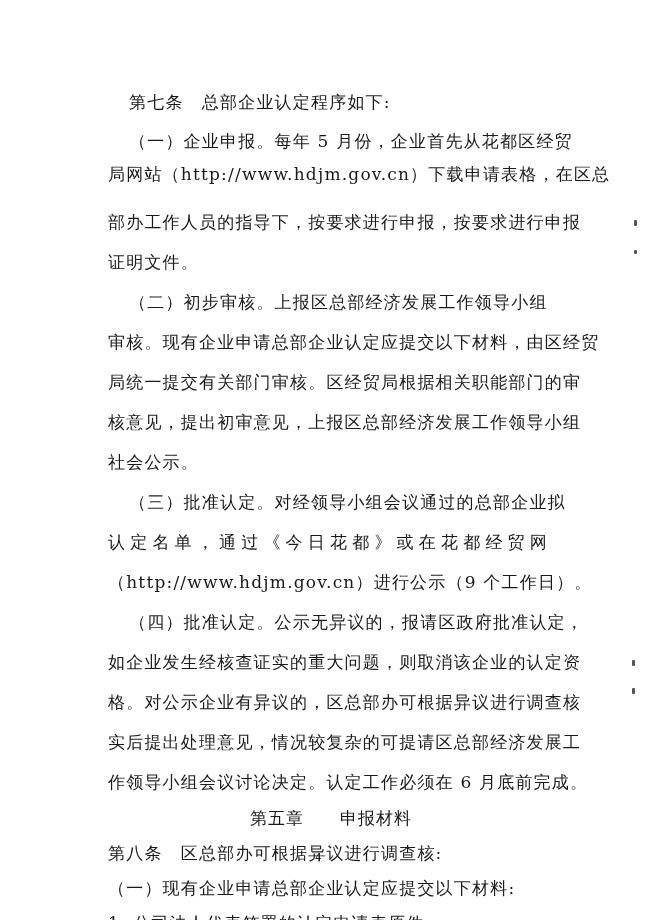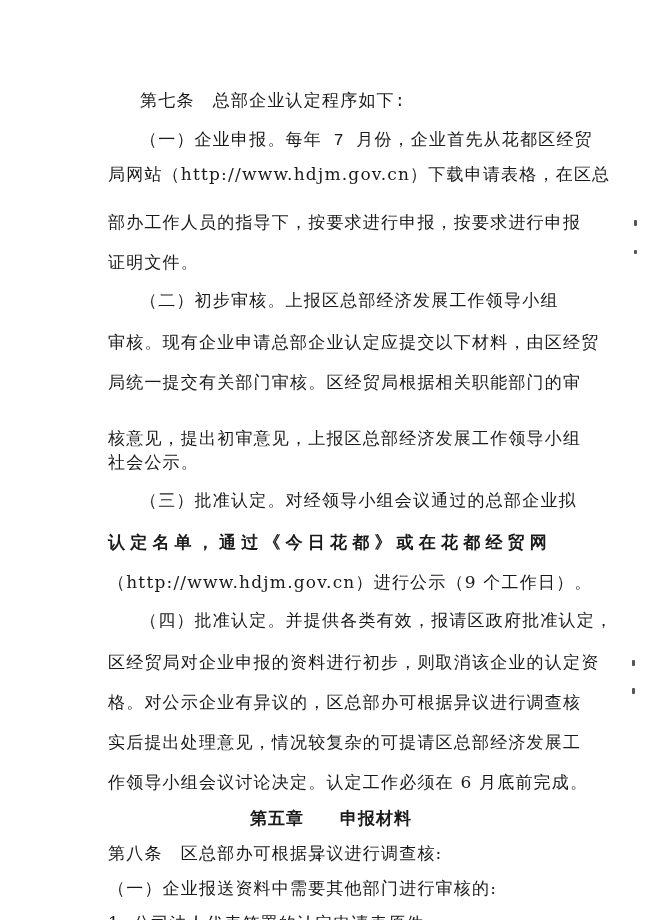--- a/index.html
+++ b/index.html
@@ -1,58 +1,58 @@
 <!DOCTYPE html>
 <html><head>
   <meta charset="utf-8">
   <style>
     html, body { margin: 0; padding: 0; background: #ffffff; }
     body { width: 650px; height: 920px; position: relative; overflow: hidden;
            font-family: "DejaVu Serif", "Liberation Serif", serif; color: #1a1a1a; }
     .line { position: absolute; left: 108px; font-size: 17px; line-height: 20px;
             white-space: nowrap; letter-spacing: 1.2px; }
-    .indent { left: 140px; font-family: Liberation Mono, monospace; }
-    .heading { font-family: "DejaVu Sans", "Liberation Sans", sans-serif; font-weight: bold;
+    .indent { left: 129px; }
+    .heading { font-family: "DejaVu Sans", "Liberation Sans", sans-serif; font-weight: normal;
                left: 250px; letter-spacing: 1px; }
-    .justify { width: 440px; text-align-last: justify; text-align: justify; font-weight: bold; }
+    .justify { width: 440px; text-align-last: justify; text-align: justify; }
     .pagenum { position: absolute; left: 315px; top: 852px; font-size: 10px;
                font-family: "DejaVu Sans", "Liberation Sans", sans-serif; }
     .speck { position: absolute; width: 3px; height: 6px; background: #555; border-radius: 1px; }
   </style>
 </head>
 <body>
 
 <div>
   <div class="line indent" style="top:92px">第七条　总部企业认定程序如下:</div>
 
-  <div class="line indent" style="top:131px">（一）企业申报。每年 7 月份，企业首先从花都区经贸</div>
+  <div class="line indent" style="top:131px">（一）企业申报。每年 5 月份，企业首先从花都区经贸</div>
   <div class="line" style="top:164px">局网站（http://www.hdjm.gov.cn）下载申请表格，在区总</div>
   <div class="line" style="top:212px">部办工作人员的指导下，按要求进行申报，按要求进行申报</div>
   <div class="line" style="top:252px">证明文件。</div>
 
   <div class="line indent" style="top:292px">（二）初步审核。上报区总部经济发展工作领导小组</div>
   <div class="line" style="top:332px">审核。现有企业申请总部企业认定应提交以下材料，由区经贸</div>
   <div class="line" style="top:372px">局统一提交有关部门审核。区经贸局根据相关职能部门的审</div>
-  <div class="line" style="top:428px">核意见，提出初审意见，上报区总部经济发展工作领导小组</div>
+  <div class="line" style="top:412px">核意见，提出初审意见，上报区总部经济发展工作领导小组</div>
   <div class="line" style="top:452px">社会公示。</div>
 
   <div class="line indent" style="top:492px">（三）批准认定。对经领导小组会议通过的总部企业拟</div>
   <div class="line justify" style="top:532px">认定名单，通过《今日花都》或在花都经贸网</div>
   <div class="line" style="top:572px">（http://www.hdjm.gov.cn）进行公示（9 个工作日）。</div>
 
-  <div class="line indent" style="top:612px">（四）批准认定。并提供各类有效，报请区政府批准认定，</div>
-  <div class="line" style="top:652px">区经贸局对企业申报的资料进行初步，则取消该企业的认定资</div>
+  <div class="line indent" style="top:612px">（四）批准认定。公示无异议的，报请区政府批准认定，</div>
+  <div class="line" style="top:652px">如企业发生经核查证实的重大问题，则取消该企业的认定资</div>
   <div class="line" style="top:692px">格。对公示企业有异议的，区总部办可根据异议进行调查核</div>
   <div class="line" style="top:732px">实后提出处理意见，情况较复杂的可提请区总部经济发展工</div>
   <div class="line" style="top:772px">作领导小组会议讨论决定。认定工作必须在 6 月底前完成。</div>
 
   <div class="line heading" style="top:808px">第五章　　申报材料</div>
 
   <div class="line" style="top:843px">第八条　区总部办可根据异议进行调查核:</div>
-  <div class="line" style="top:878px">（一）企业报送资料中需要其他部门进行审核的:</div>
+  <div class="line" style="top:878px">（一）现有企业申请总部企业认定应提交以下材料:</div>
   <div class="line" style="top:913px">1. 公司法人代表签署的认定申请表原件;</div>
 
   <div class="pagenum">4</div>
 
   <div class="speck" style="left:634px;top:220px"></div>
   <div class="speck" style="left:634px;top:250px;height:4px"></div>
   <div class="speck" style="left:632px;top:660px"></div>
   <div class="speck" style="left:632px;top:688px"></div>
 </div>
 

